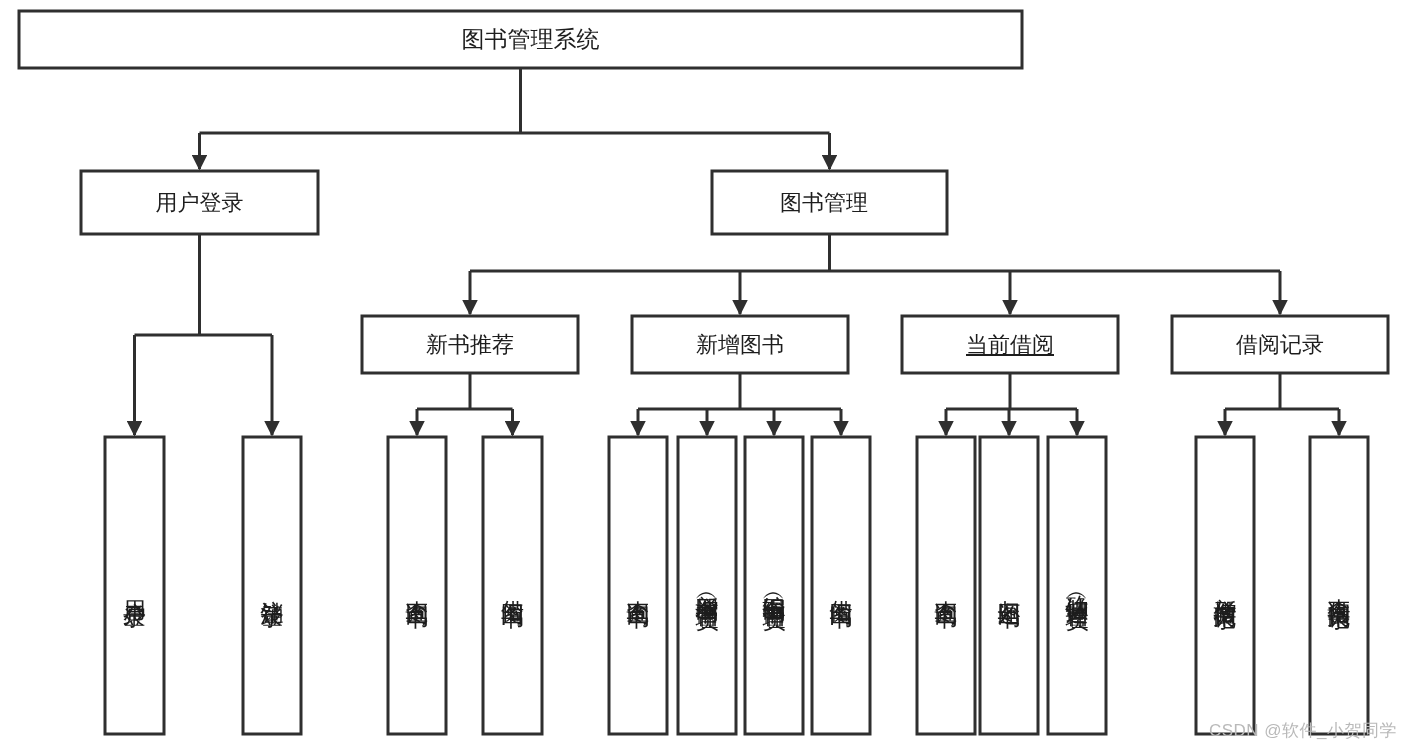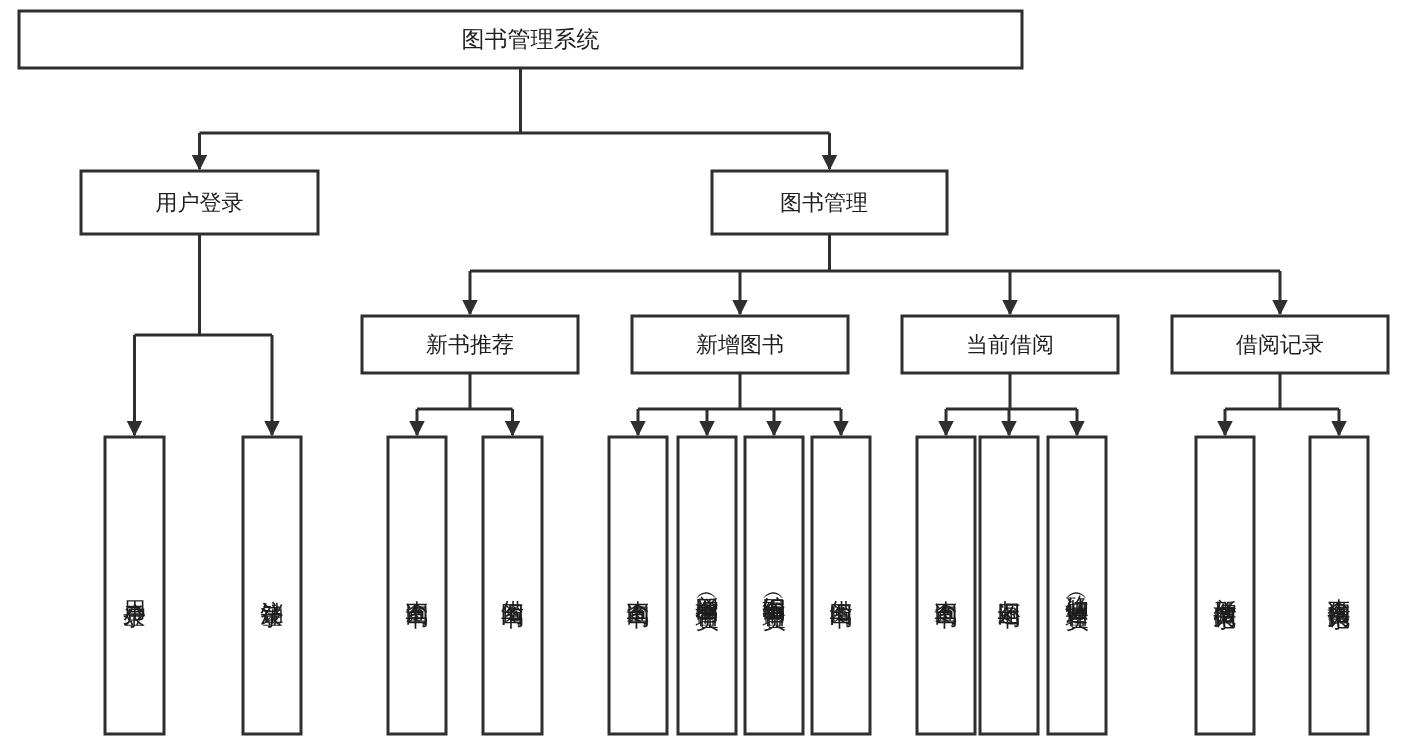--- a/index.html
+++ b/index.html
@@ -142,34 +142,35 @@
       </div>
       <div class="node-label lvl1" style="left: 712px; top: 171px; width: 224px; height: 63px;">
         <span>图书管理</span>
       </div>
       <div class="node-label lvl2" style="left: 362px; top: 316px; width: 216px; height: 57px;">
         <span>新书推荐</span>
       </div>
       <div class="node-label lvl2" style="left: 632px; top: 316px; width: 216px; height: 57px;">
         <span>新增图书</span>
       </div>
-      <div class="node-label lvl2" style="left: 902px; top: 316px; width: 216px; height: 57px;">
+      <div class="node-label lvl2" style="left: 902px; top: 316px; width: 216px; height: 57px; text-decoration: underline;">
         <span>当前借阅</span>
       </div>
       <div class="node-label lvl2" style="left: 1172px; top: 316px; width: 216px; height: 57px; align-items: center;">
         <span>借阅记录</span>
       </div>
       <div class="node-label leaf" style="left: 105px; top: 437px; width: 59px; height: 297px;"><span class="leaf">用户登录</span></div>
       <div class="node-label leaf" style="left: 243px; top: 437px; width: 58px; height: 297px;"><span class="leaf">注销登录</span></div>
       <div class="node-label leaf" style="left: 388px; top: 437px; width: 58px; height: 297px;"><span class="leaf">查询图书</span></div>
       <div class="node-label leaf" style="left: 483px; top: 437px; width: 59px; height: 297px;"><span class="leaf">借阅图书</span></div>
       <div class="node-label leaf" style="left: 609px; top: 437px; width: 58px; height: 297px;"><span class="leaf">查询图书</span></div>
       <div class="node-label leaf" style="left: 678px; top: 437px; width: 58px; height: 297px;"><span class="leaf">新增图书（管理员）</span></div>
       <div class="node-label leaf" style="left: 745px; top: 437px; width: 58px; height: 297px;"><span class="leaf">编辑图书（管理员）</span></div>
       <div class="node-label leaf" style="left: 812px; top: 437px; width: 58px; height: 297px;"><span class="leaf">借阅图书</span></div>
       <div class="node-label leaf" style="left: 917px; top: 437px; width: 58px; height: 297px;"><span class="leaf">查询图书</span></div>
       <div class="node-label leaf" style="left: 980px; top: 437px; width: 58px; height: 297px;"><span class="leaf">归还图书</span></div>
       <div class="node-label leaf" style="left: 1048px; top: 437px; width: 58px; height: 297px;"><span class="leaf">确认归还（管理员）</span></div>
       <div class="node-label leaf" style="left: 1196px; top: 437px; width: 58px; height: 297px;"><span class="leaf">新增借阅记录</span></div>
       <div class="node-label leaf" style="left: 1310px; top: 437px; width: 58px; height: 297px;"><span class="leaf">查询借阅记录</span></div>
     </div>
 
+  <div class="watermark">CSDN @软件_小贺同学</div>
 </div>
 
 </body></html>

